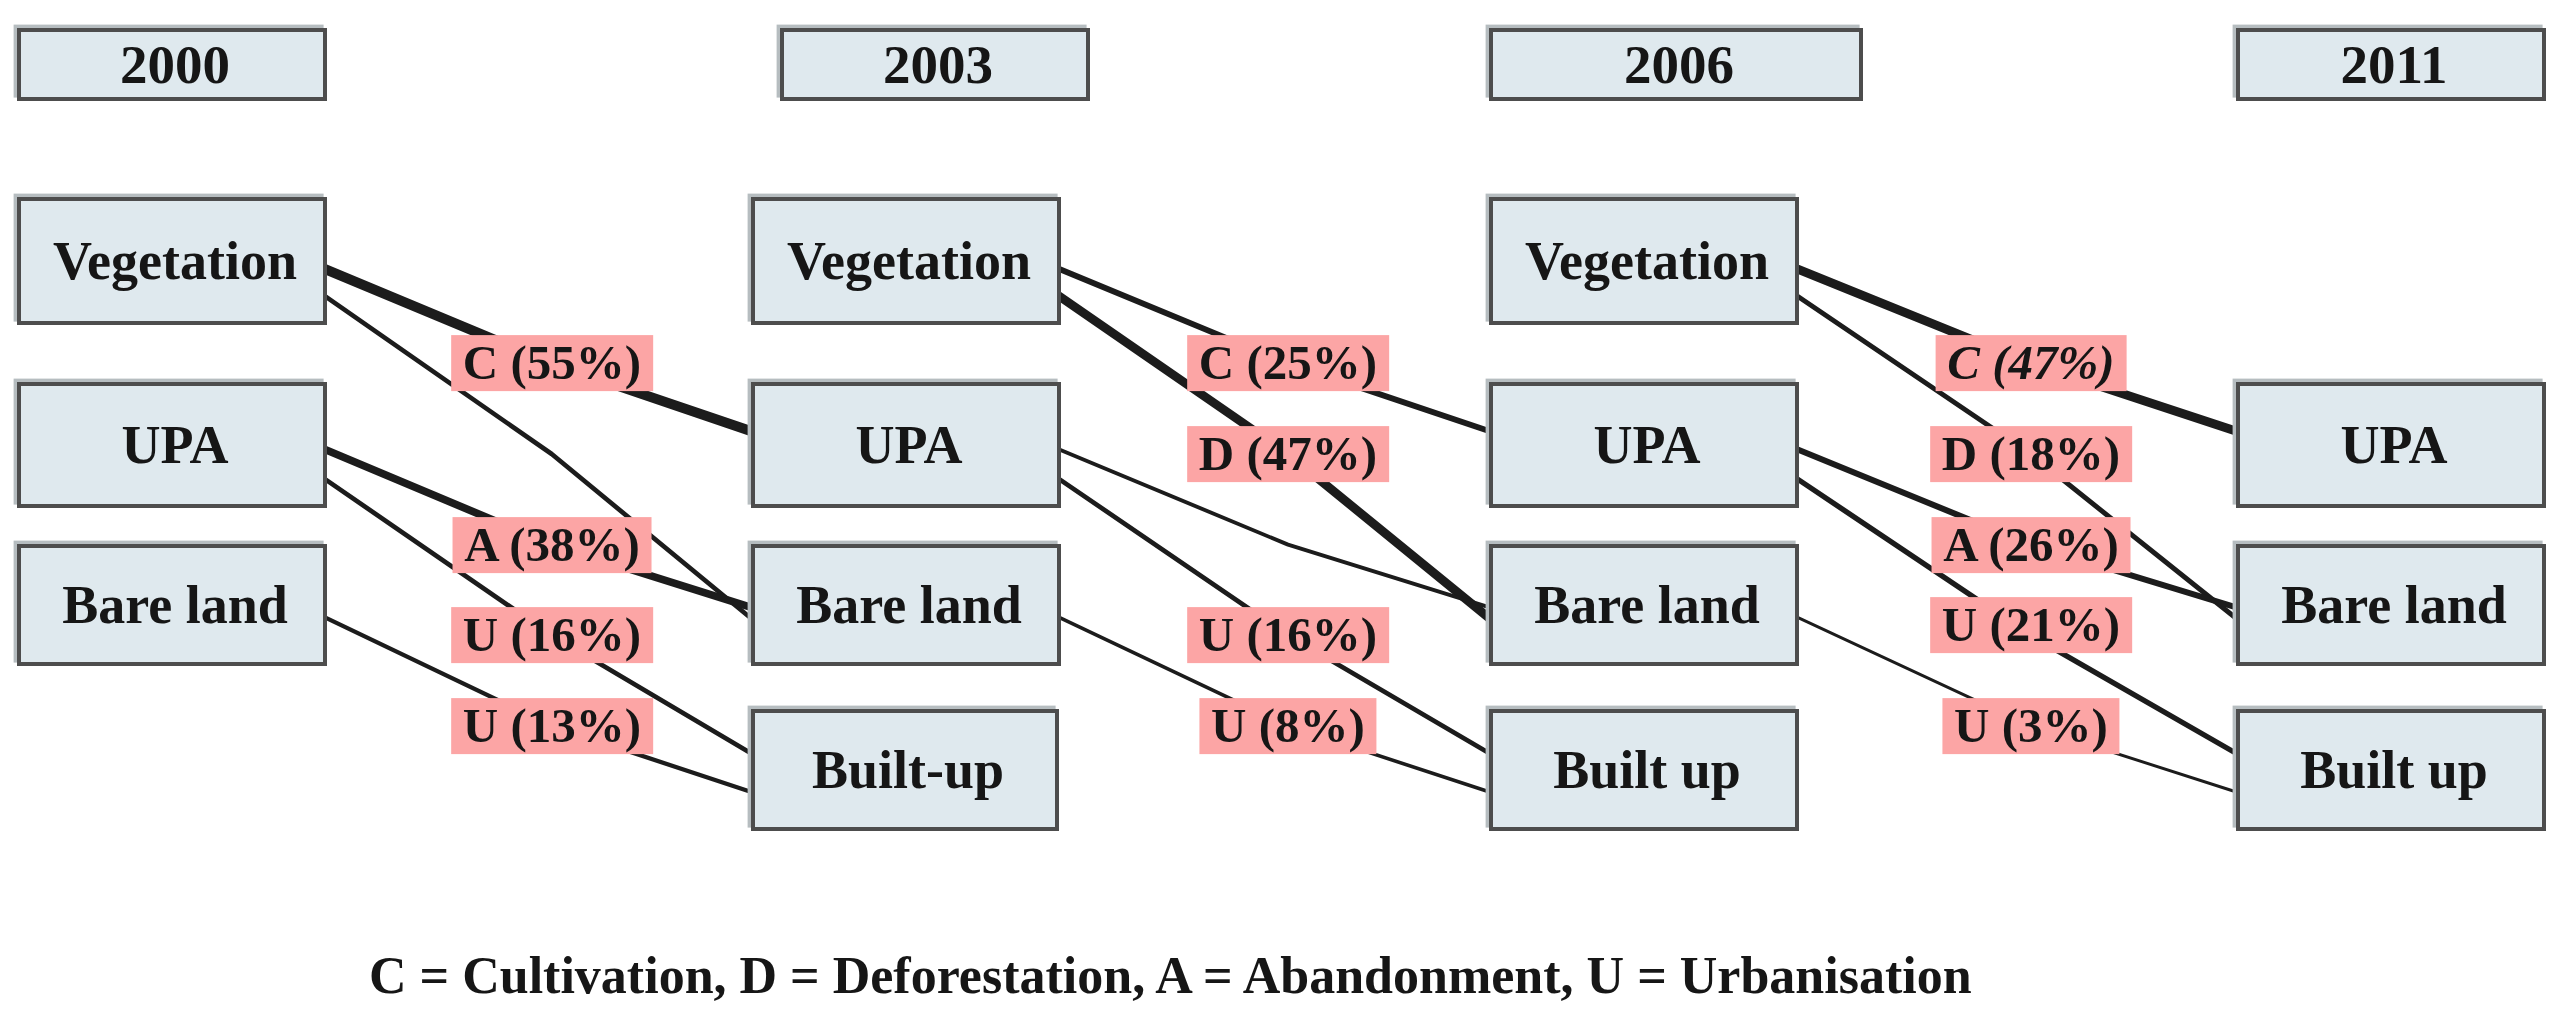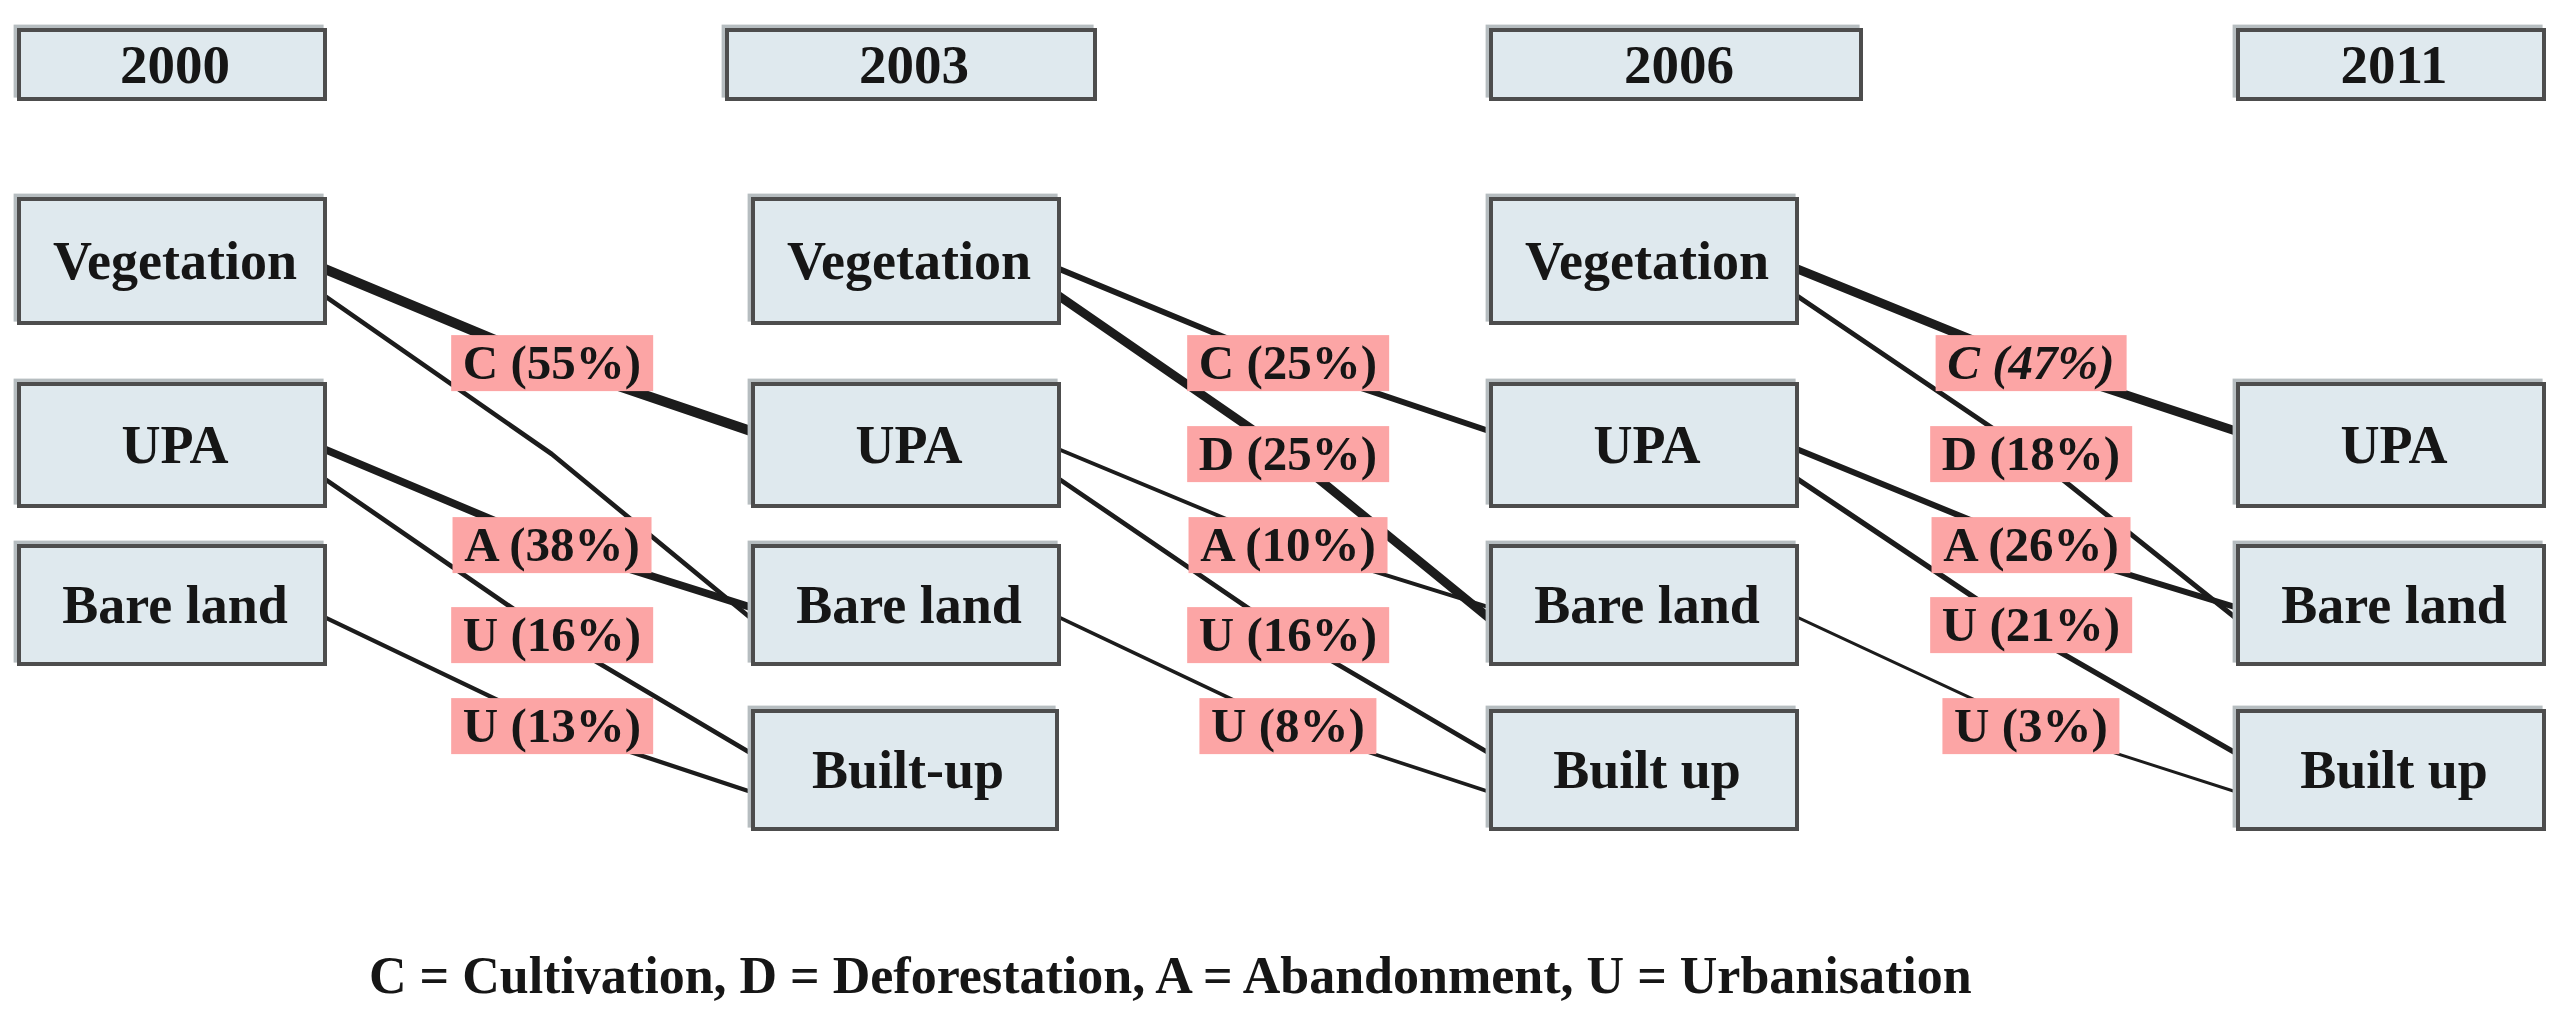--- a/index.html
+++ b/index.html
@@ -67,41 +67,40 @@
       <polyline points="2141,352 2420,541 2669,740" fill="none" stroke="#1c1c1c" stroke-width="5.9" stroke-linejoin="round"></polyline>
       <polyline points="2141,535 2420,649 2669,725" fill="none" stroke="#1c1c1c" stroke-width="7.2" stroke-linejoin="round"></polyline>
       <polyline points="2141,570 2420,757 2669,900" fill="none" stroke="#1c1c1c" stroke-width="6.4" stroke-linejoin="round"></polyline>
       <polyline points="2141,735 2420,865 2669,945" fill="none" stroke="#1c1c1c" stroke-width="3.5" stroke-linejoin="round"></polyline>
     </svg>
   <div id="legend">C = Cultivation, D = Deforestation, A = Abandonment, U = Urbanisation</div>
 <div class="box yearbox" style="left: 17px; top: 28px; width: 310px; height: 73px;">2000</div>
     <div class="box nodebox" style="left: 17px; top: 197px; width: 310px; height: 128px;">Vegetation</div>
     <div class="box nodebox" style="left: 17px; top: 382px; width: 310px; height: 126px;">UPA</div>
     <div class="box nodebox" style="left: 17px; top: 544px; width: 310px; height: 122px;">Bare land</div>
-    <div class="box yearbox" style="left: 725px; top: 28px; width: 372px; height: 73px;">2003</div>
+    <div class="box yearbox" style="left: 780px; top: 28px; width: 310px; height: 73px;">2003</div>
     <div class="box nodebox" style="left: 751px; top: 197px; width: 310px; height: 128px;">Vegetation</div>
     <div class="box nodebox" style="left: 751px; top: 382px; width: 310px; height: 126px;">UPA</div>
     <div class="box nodebox" style="left: 751px; top: 544px; width: 310px; height: 122px;">Bare land</div>
     <div class="box nodebox" style="left: 751px; top: 709px; width: 308px; height: 122px; text-align: center;">Built-up</div>
     <div class="box yearbox" style="left: 1489px; top: 28px; width: 374px; height: 73px;">2006</div>
     <div class="box nodebox" style="left: 1489px; top: 197px; width: 310px; height: 128px;">Vegetation</div>
     <div class="box nodebox" style="left: 1489px; top: 382px; width: 310px; height: 126px;">UPA</div>
     <div class="box nodebox" style="left: 1489px; top: 544px; width: 310px; height: 122px;">Bare land</div>
     <div class="box nodebox" style="left: 1489px; top: 709px; width: 310px; height: 122px;">Built up</div>
     <div class="box yearbox" style="left: 2236px; top: 28px; width: 310px; height: 73px;">2011</div>
     <div class="box nodebox" style="left: 2236px; top: 382px; width: 310px; height: 126px;">UPA</div>
     <div class="box nodebox" style="left: 2236px; top: 544px; width: 310px; height: 122px;">Bare land</div>
     <div class="box nodebox" style="left: 2236px; top: 709px; width: 310px; height: 122px;">Built up</div>
     <div class="tlabel" style="left: 552px; top: 363px;">C (55%)</div>
     <div class="tlabel" style="left: 552px; top: 545px;">A (38%)</div>
     <div class="tlabel" style="left: 552px; top: 635px;">U (16%)</div>
     <div class="tlabel" style="left: 552px; top: 726px;">U (13%)</div>
     <div class="tlabel" style="left: 1288px; top: 363px;">C (25%)</div>
-    <div class="tlabel" style="left: 1288px; top: 454px;">D (25%)</div>
-    <div class="tlabel" style="left: 1288px; top: 545px;">A (10%)</div>
+    <div class="tlabel" style="left: 1288px; top: 454px;">D (47%)</div>
     <div class="tlabel" style="left: 1288px; top: 635px;">U (16%)</div>
     <div class="tlabel" style="left: 1288px; top: 726px;">U (8%)</div>
     <div class="tlabel" style="left: 2031px; top: 363px; font-style: italic;">C (47%)</div>
     <div class="tlabel" style="left: 2031px; top: 454px;">D (18%)</div>
     <div class="tlabel" style="left: 2031px; top: 545px;">A (26%)</div>
     <div class="tlabel" style="left: 2031px; top: 625px; text-align: center;">U (21%)</div>
     <div class="tlabel" style="left: 2031px; top: 726px;">U (3%)</div>
   </div>
 
 

